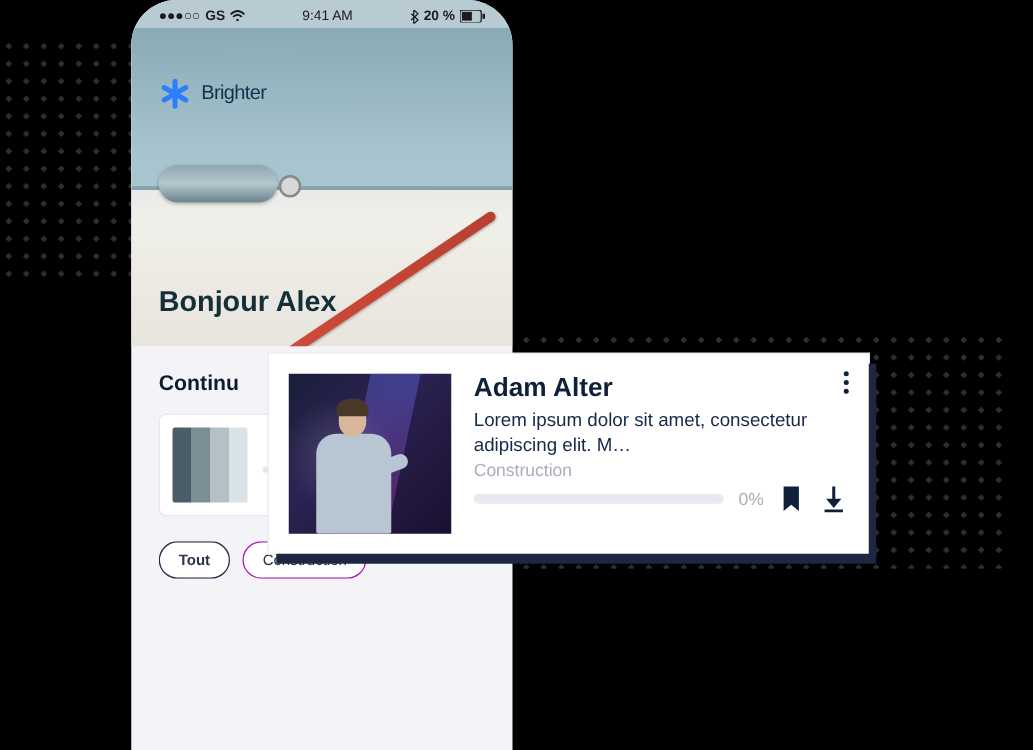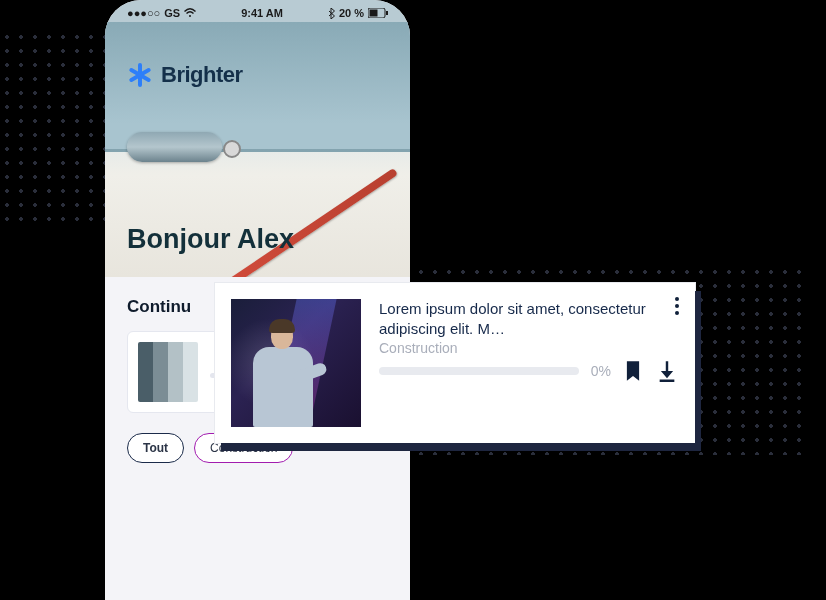--- a/index.html
+++ b/index.html
@@ -37,21 +37,21 @@
     display: flex;
     align-items: center;
     justify-content: space-between;
     padding: 4px 22px 0;
     font-size: 11px;
     font-weight: 600;
     color: #1a1a1a;
     background: linear-gradient(#b8cbd3, #b8cbd3);
   }
   .status-left, .status-right { display: flex; align-items: center; gap: 4px; }
-  .status-center { font-weight: 700; }
+  .status-center { font-weight: 400; }
 
   .hero {
     height: 255px;
     position: relative;
     background: linear-gradient(180deg, #a8c4cf 0%, #d8e4e8 35%, #f0efe9 60%, #e8e5dd 100%);
     overflow: hidden;
   }
   
   .paint-swipe {
     position: absolute;
@@ -91,26 +91,26 @@
   }
   .brand {
     position: absolute;
     top: 40px; left: 22px;
     display: flex; align-items: center; gap: 8px;
   }
   .brand-mark {
     width: 26px; height: 26px;
     display: flex; align-items: center; justify-content: center;
   }
-  .brand-name { font-size: 22px; font-weight: 700; color: #14304a; letter-spacing: -0.5px; text-align: right; }
+  .brand-name { font-size: 16px; font-weight: 400; color: #14304a; letter-spacing: -0.5px; text-align: right; }
   .greeting {
     position: absolute;
     bottom: 22px;
     left: 22px;
-    font-size: 27px;
+    font-size: 23px;
     font-weight: 700;
     color: #13303a;
   }
 
   .section { padding: 20px 22px 0; }
   .section-title { font-size: 17px; font-weight: 700; color: #0f1b2c; margin-bottom: 14px; }
 
   .cont-card {
     background: #fff;
     border: 1px solid #e5e7ef;
@@ -320,20 +320,21 @@
       <div class="head"></div>
       <div class="hair"></div>
     </div>
   </div>
   <div class="course-body">
     <div class="kebab">
         <span></span>
         <span></span>
         <span></span>
       </div>
+    <div class="course-title">Adam Alter</div>
     <div class="course-desc">Lorem ipsum dolor sit amet, consectetur adipiscing elit. M…</div>
     <div class="course-level">Construction</div>
     <div class="progress-row">
       <div class="progress-bar"></div>
       <span class="progress-pct">0%</span>
       <span class="action-icons">
         <svg viewBox="0 0 14 18">
             <path d="M2 1 H12 V17 L7 13 L2 17 Z"></path>
           </svg>
         <svg viewBox="0 0 16 18">

